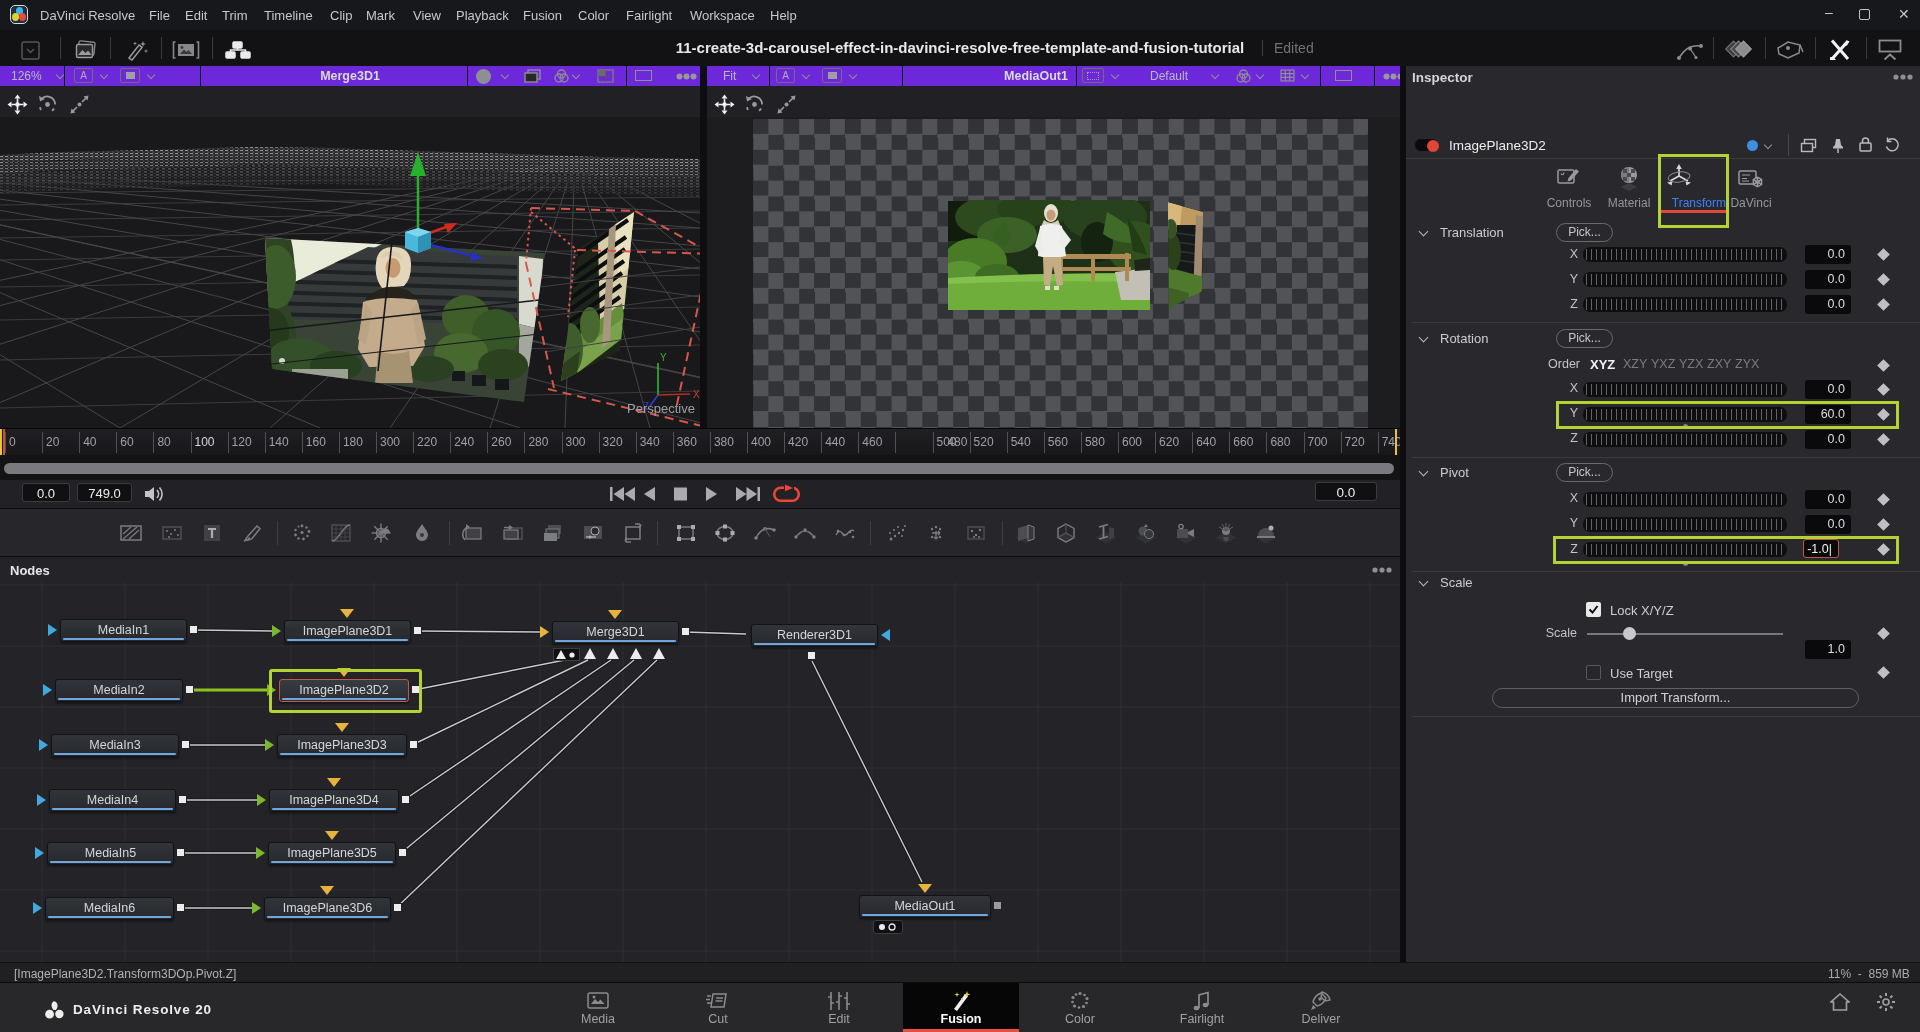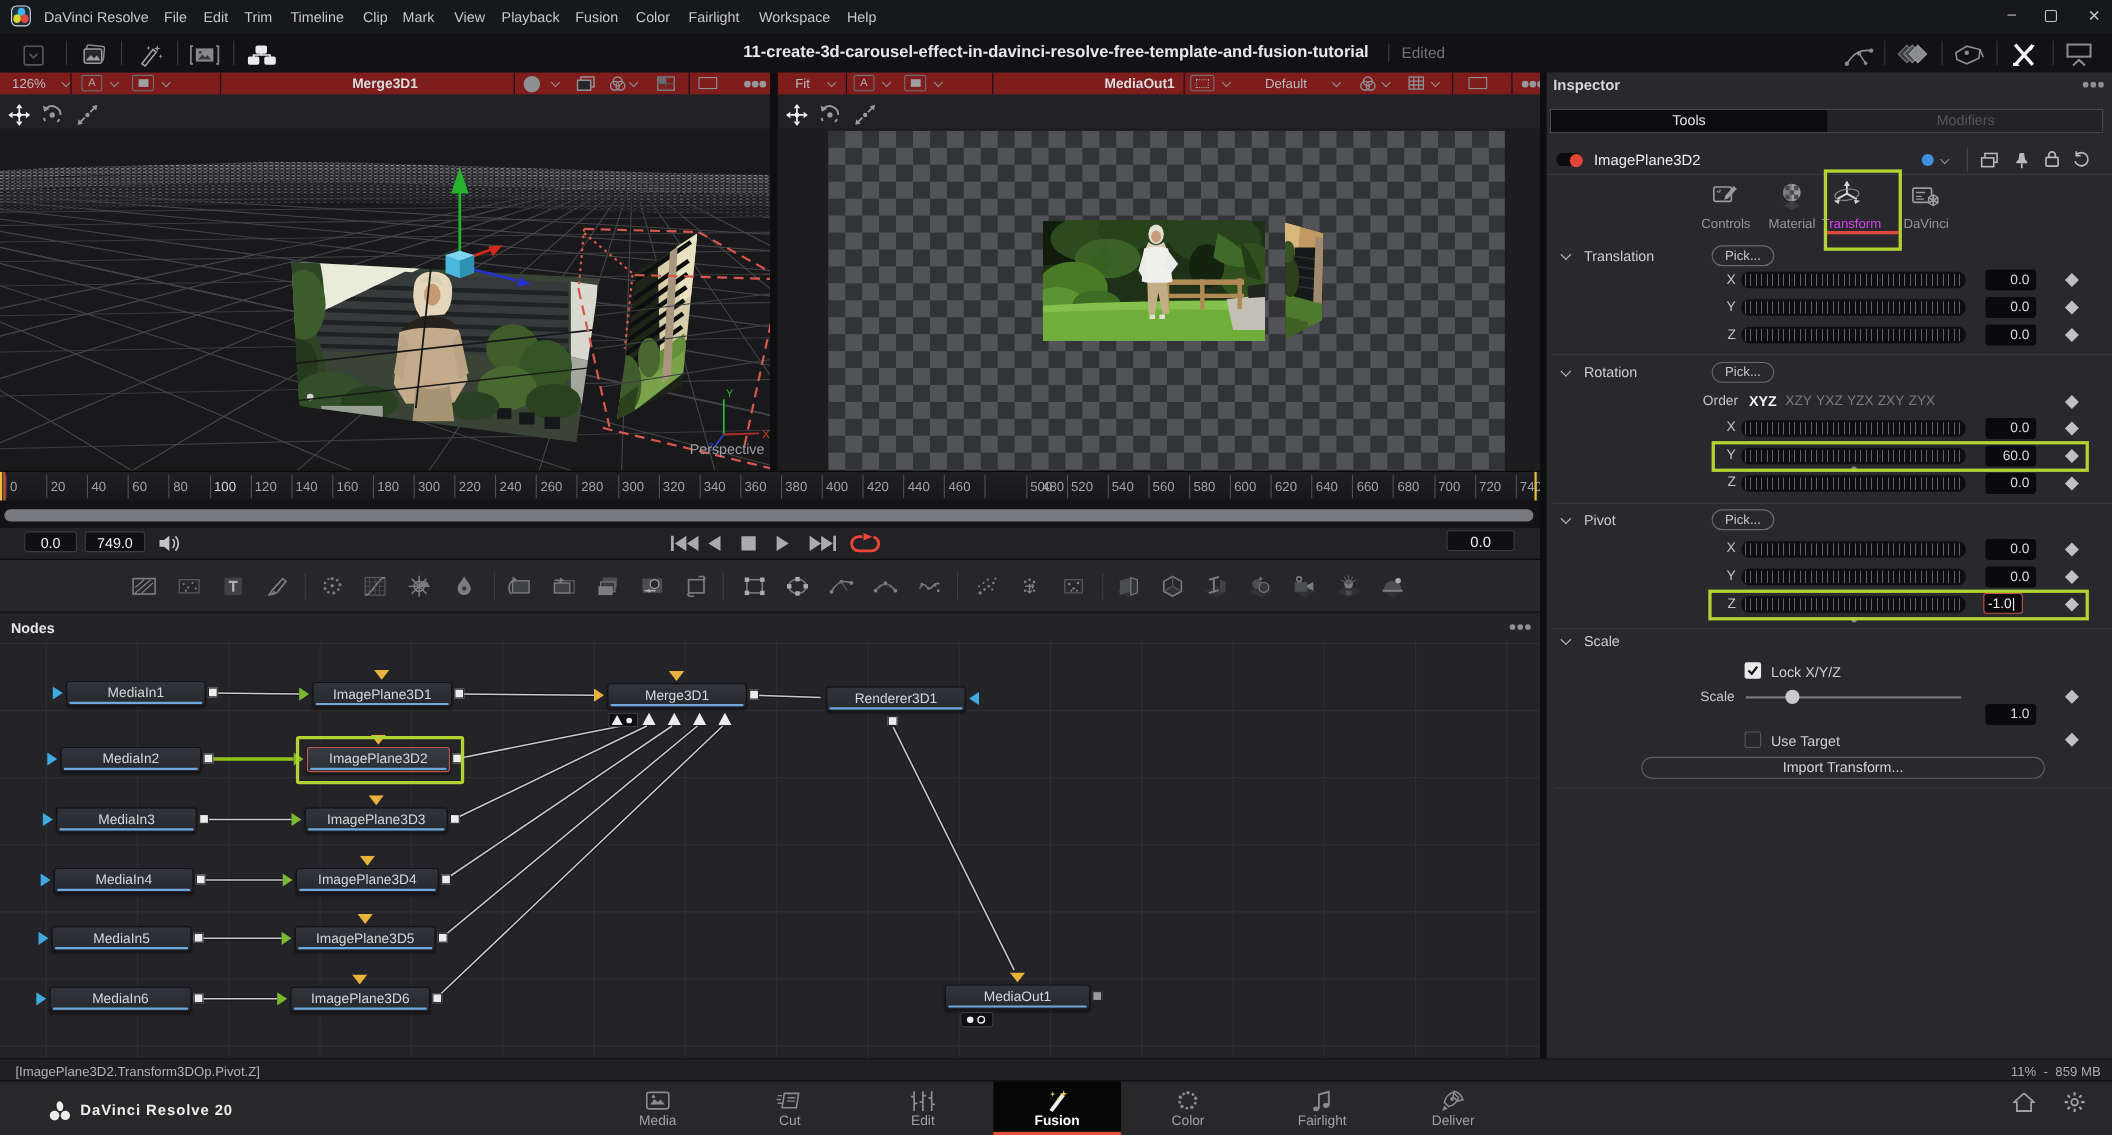--- a/index.html
+++ b/index.html
@@ -10,21 +10,21 @@
   
   .menubar { left:0; top:0; width:1920px; height:30px; background:#17181b; }
   .menubar .mi { position:absolute; top:8px; font-size:13px; color:#c7c8ca; }
   .logo { position:absolute; left:10px; top:5px; width:18px; height:19px;
     border:1.5px solid #d9dadc; border-radius:5px; background:#1c3044; overflow:hidden; }
   .winbtn { position:absolute; top:7px; color:#c2c3c5; font-size:14px; }
   
   .titlebar { left:0; top:30px; width:1920px; height:36px; background:#121214; }
   .tdiv { position:absolute; top:7px; width:1px; height:22px; background:#3a3b3f; }
   
-  .vtb { top:66px; height:20px; background:#7f1d1d; }
+  .vtb { top:66px; height:20px; background:#6d28d9; }
   .vtb2 { top:86px; height:31px; background:#212125; }
   .panelgap { background:#0e0e10; }
   .vtxt { position:absolute; font-size:12px; color:#b9babd; top:3px; }
   .vtitle { position:absolute; font-size:12.5px; font-weight:bold; color:#d9dadc; top:3px; }
   .chev { position:absolute; top:5px; width:8px; height:8px; }
   .chev:before { content:""; position:absolute; left:0; top:1px; width:5px; height:5px;
     border-right:1.5px solid #909194; border-bottom:1.5px solid #909194; transform:rotate(45deg); }
   .sqbtn { position:absolute; top:2px; width:24px; height:15px; border:1px solid #6e6f73; border-radius:2px;
     color:#aeafb2; font-size:10px; text-align:center; line-height:14px; }
   
@@ -1151,24 +1151,20 @@
         </g>
       </svg>
   </div>
   <div class="abs inspector" id="inspector">
     <div class="abs" style="left:6px;top:4px;font-size:13.5px;font-weight:bold;color:#d5d6d8;">Inspector</div>
     <svg class="abs" style="left:487px;top:8px;" width="20" height="6">
         <circle cx="3" cy="3" r="2.6" fill="#8e8f92"></circle>
         <circle cx="10" cy="3" r="2.6" fill="#8e8f92"></circle>
         <circle cx="17" cy="3" r="2.6" fill="#8e8f92"></circle>
       </svg>
-    <div class="abs" style="left:3px;top:33px;width:503px;height:22px;border:1px solid #47484d;background:#232327;">
-        <div style="position:absolute;left:0;top:0;width:251px;height:20px;background:#0c0c0e;color:#e2e3e5;font-size:13px;text-align:center;line-height:20px;">Tools</div>
-        <div style="position:absolute;left:251px;top:0;width:252px;height:20px;color:#56575b;font-size:13px;text-align:center;line-height:20px;">Modifiers</div>
-      </div>
     <div class="abs" style="left:8px;top:72px;width:25px;height:14px;border-radius:8px;background:#0b0b0d;border:1px solid #28282c;"></div>
     <div class="abs" style="left:21px;top:73.5px;width:12px;height:12px;border-radius:50%;background:#e04537;"></div>
     <div class="abs" style="left:43px;top:72px;font-size:13.5px;color:#eceded;">ImagePlane3D2</div>
     <div class="abs" style="left:341px;top:74px;width:11px;height:11px;border-radius:50%;background:#3d8fe0;"></div>
     <span class="chev" style="left:359px;top:75px;"></span>
     <div class="abs" style="left:382px;top:68px;width:1px;height:22px;background:#45464a;"></div>
     <svg class="abs" style="left:394px;top:72px;" width="17" height="15" viewBox="0 0 17 15">
         <rect x="4.5" y="1.5" width="11" height="8" fill="none" stroke="#b9babd" stroke-width="1.4"></rect>
         <rect x="1.5" y="5.5" width="11" height="8" fill="#28282d" stroke="#b9babd" stroke-width="1.4"></rect>
       </svg>
@@ -1203,21 +1199,21 @@
         </g>
       </svg>
       <div class="abs" style="left:188px;top:130px;width:70px;text-align:center;font-size:12px;color:#96979b;">Material</div>
     <svg class="abs" style="left:259px;top:98px;" width="28" height="28" viewBox="0 0 28 28">
         <g stroke="#d7d8da" stroke-width="1.7" fill="none">
           <path d="M14 12 V3 M14 12 L5 17 M14 12 l9 5"></path>
         </g>
         <path d="M14 0 l2.8 5 h-5.6z M2 18.5 l5.5-1 -1 4z M26 18.5 l-5.5-1 1 4z" fill="#d7d8da"></path>
         <ellipse cx="14" cy="13" rx="11" ry="5" fill="none" stroke="#8a8b8e" stroke-width="1" transform="rotate(-8 14 13)"></ellipse>
       </svg>
-      <div class="abs" style="left:250px;top:130px;width:70px;text-align:left;font-size:12px;color:#d946ef;">Transform</div>
+      <div class="abs" style="left:250px;top:130px;width:70px;text-align:right;font-size:12px;color:#3b82f6;">Transform</div>
     <svg class="abs" style="left:331px;top:98px;" width="28" height="28" viewBox="0 0 28 28">
         <rect x="2" y="7" width="17" height="13" rx="1.5" fill="none" stroke="#9a9b9f" stroke-width="1.5"></rect>
         <path d="M5 11 h8 M5 14.5 h5 M5 17 h7" stroke="#9a9b9f" stroke-width="1.2"></path>
         <circle cx="20.5" cy="18" r="4.3" fill="#28282d" stroke="#9a9b9f" stroke-width="1.4"></circle>
         <g stroke="#9a9b9f" stroke-width="1.6">
           <line x1="20.5" y1="18" x2="20.5" y2="12.6" transform="rotate(0 20.5 18)"></line>
           <line x1="20.5" y1="18" x2="20.5" y2="12.6" transform="rotate(60 20.5 18)"></line>
           <line x1="20.5" y1="18" x2="20.5" y2="12.6" transform="rotate(120 20.5 18)"></line>
           <line x1="20.5" y1="18" x2="20.5" y2="12.6" transform="rotate(180 20.5 18)"></line>
           <line x1="20.5" y1="18" x2="20.5" y2="12.6" transform="rotate(240 20.5 18)"></line>

